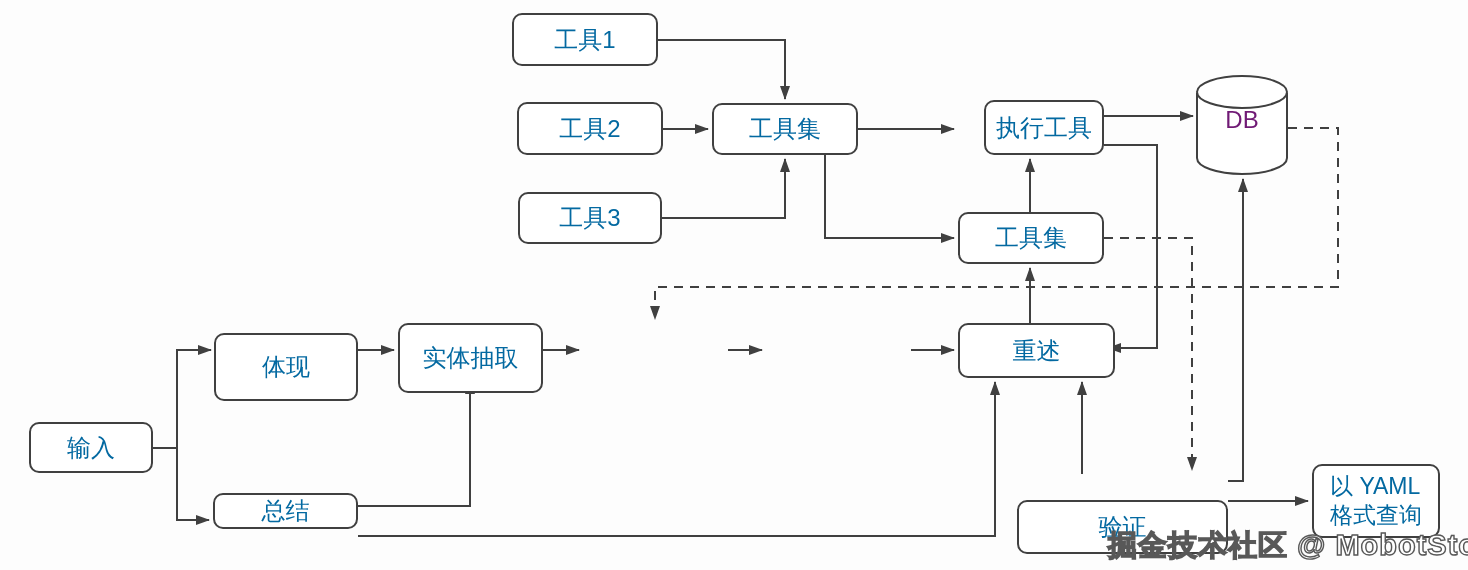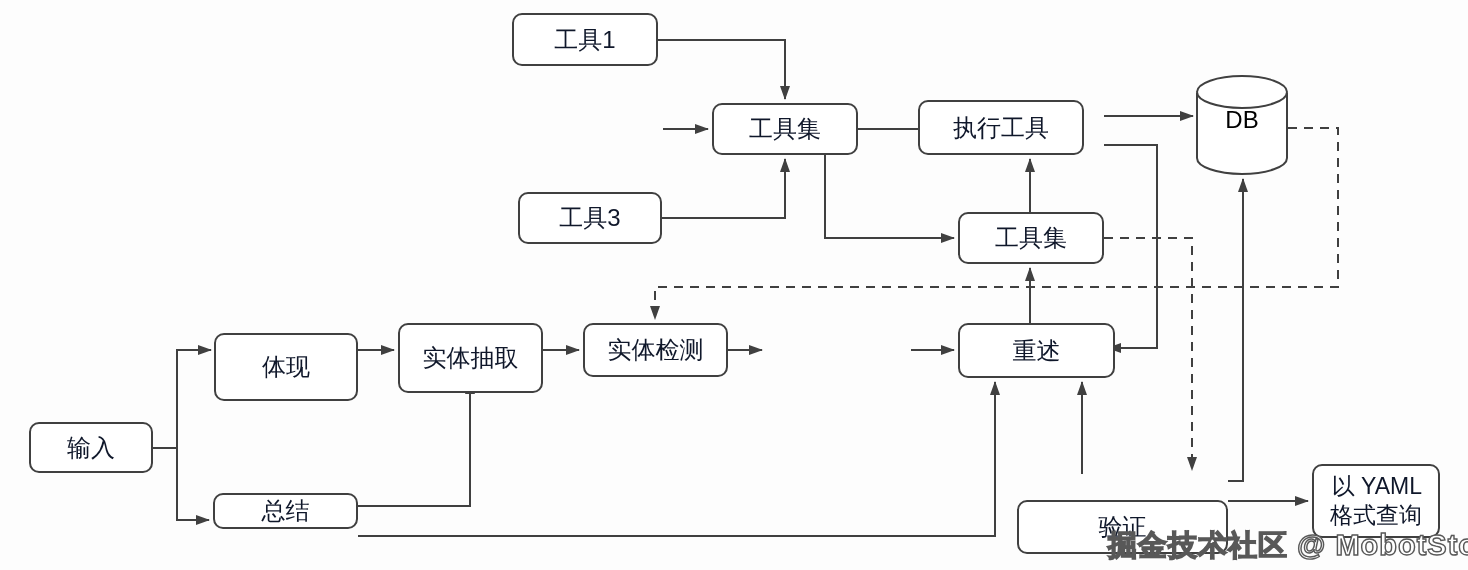--- a/index.html
+++ b/index.html
@@ -11,29 +11,29 @@
     font-family:"Liberation Sans","DejaVu Sans",sans-serif;
   }
   #wires { position:absolute; left:0; top:0; z-index:1; }
   .node {
     position:absolute; z-index:2;
     box-sizing:border-box;
     background:#ffffff;
     border:2px solid #404040;
     border-radius:10px;
     display:flex; align-items:center; justify-content:center;
-    font-size:24px; color:#0f172a;
-    text-align:right;
+    font-size:24px; color:#0369a1;
+    text-align:left;
   }
   .node .lbl { pointer-events:none; }
   .node .multiline { white-space:pre-line; line-height:1.25; font-size:23px; }
   .db-label {
     position:absolute; z-index:3;
     display:flex; align-items:center; justify-content:center;
-    font-size:24px; color:#000000;
+    font-size:24px; color:#701a75;
   }
   .watermark {
     position:absolute; z-index:4;
     left:1108px; top:526px;
     font-size:29px; font-weight:bold;
     letter-spacing:1px;
     color:#ffffff;
     -webkit-text-stroke:1.4px #585858;
     text-shadow:0 0 1px #777777;
     white-space:nowrap;
@@ -82,50 +82,50 @@
     <g fill="none" stroke="#404040" stroke-width="2" stroke-dasharray="9 7">
       <path d="M1288,128 H1338 V287 H655 V319" marker-end="url(#arrow)"></path>
       <path d="M1104,238 H1192 V470" marker-end="url(#arrow)"></path>
     </g>
   </svg>
 
   <div class="node" style="left:512px;top:13px;width:146px;height:53px">
     <span class="lbl">工具1</span>
   </div>
 
+  <div class="node" style="left:517px;top:102px;width:146px;height:53px">
+    <span class="lbl">工具2</span>
+  </div>
 
   <div class="node" style="left:518px;top:192px;width:144px;height:52px">
     <span class="lbl">工具3</span>
   </div>
 
   <div class="node" style="left:712px;top:103px;width:146px;height:52px">
     <span class="lbl">工具集</span>
   </div>
 
-  <div class="node" style="left:918px;top:100px;width:166px;height:55px">
+  <div class="node" style="left:984px;top:100px;width:120px;height:55px">
     <span class="lbl">执行工具</span>
   </div>
 
   <div class="node" style="left:958px;top:212px;width:146px;height:52px">
     <span class="lbl">工具集</span>
   </div>
 
   <div class="db-label" style="left:1196px;top:100px;width:92px;height:40px">DB</div>
 
   <div class="node" style="left:214px;top:333px;width:144px;height:68px">
     <span class="lbl">体现</span>
   </div>
 
   <div class="node" style="left:398px;top:323px;width:145px;height:70px">
     <span class="lbl">实体抽取</span>
   </div>
 
-  <div class="node" style="left:583px;top:323px;width:145px;height:54px">
-    <span class="lbl">实体检测</span>
-  </div>
 
 
   <div class="node" style="left:958px;top:323px;width:157px;height:55px">
     <span class="lbl">重述</span>
   </div>
 
   <div class="node" style="left:29px;top:422px;width:124px;height:51px">
     <span class="lbl">输入</span>
   </div>
 

